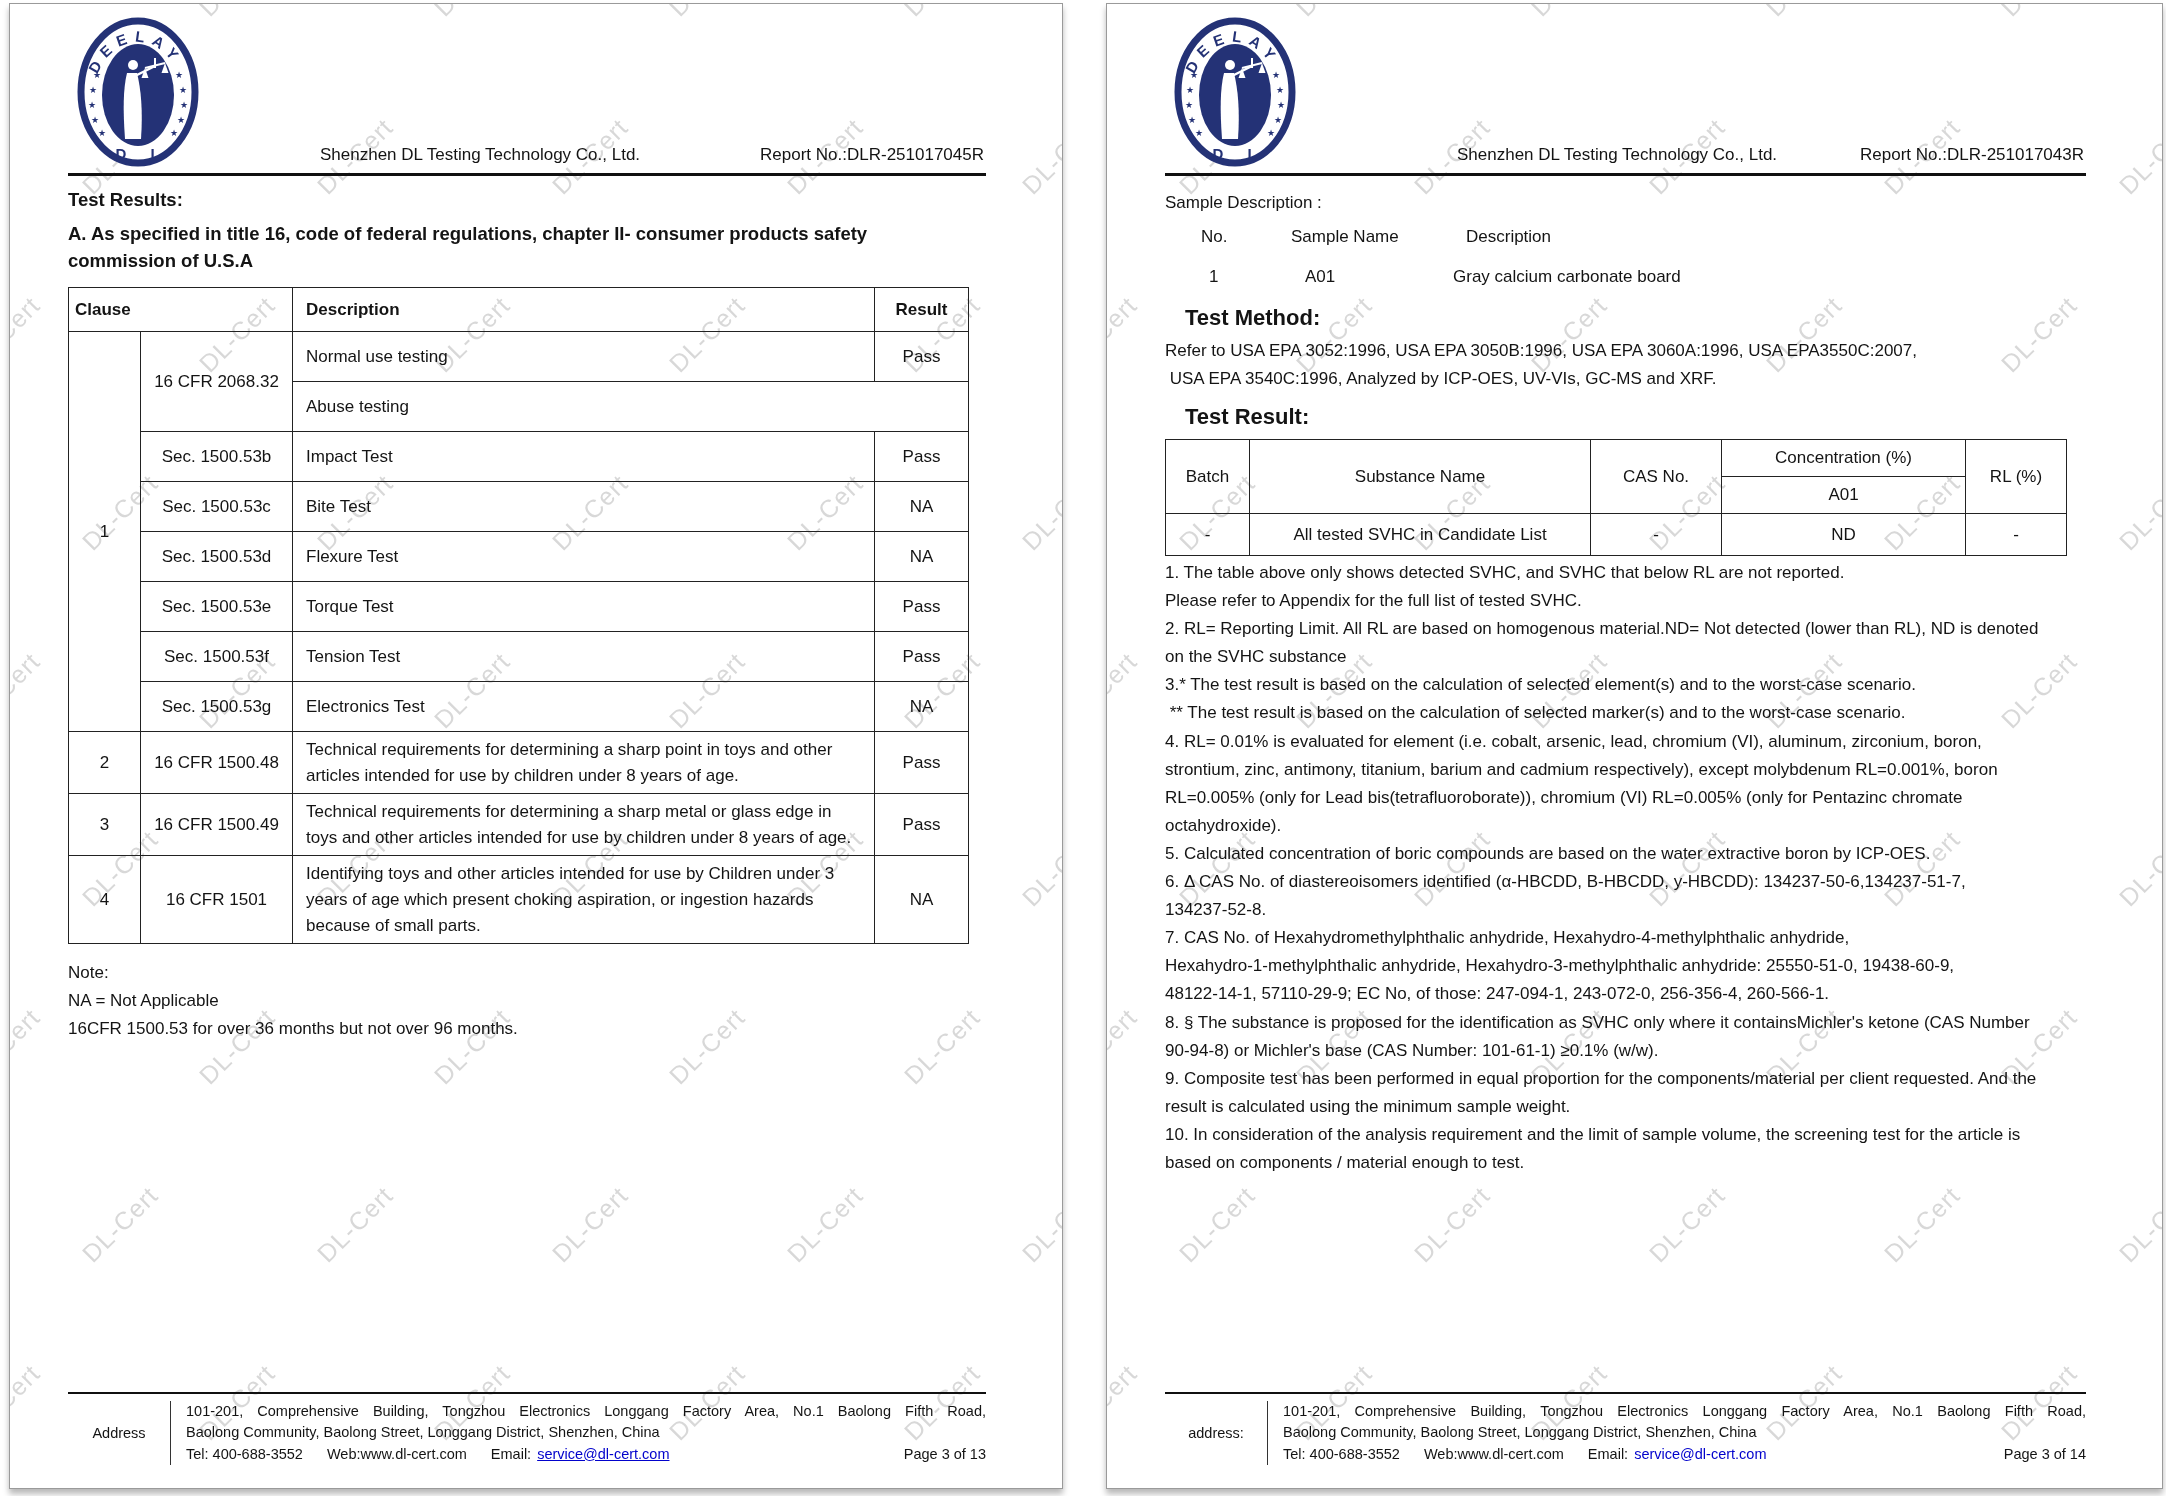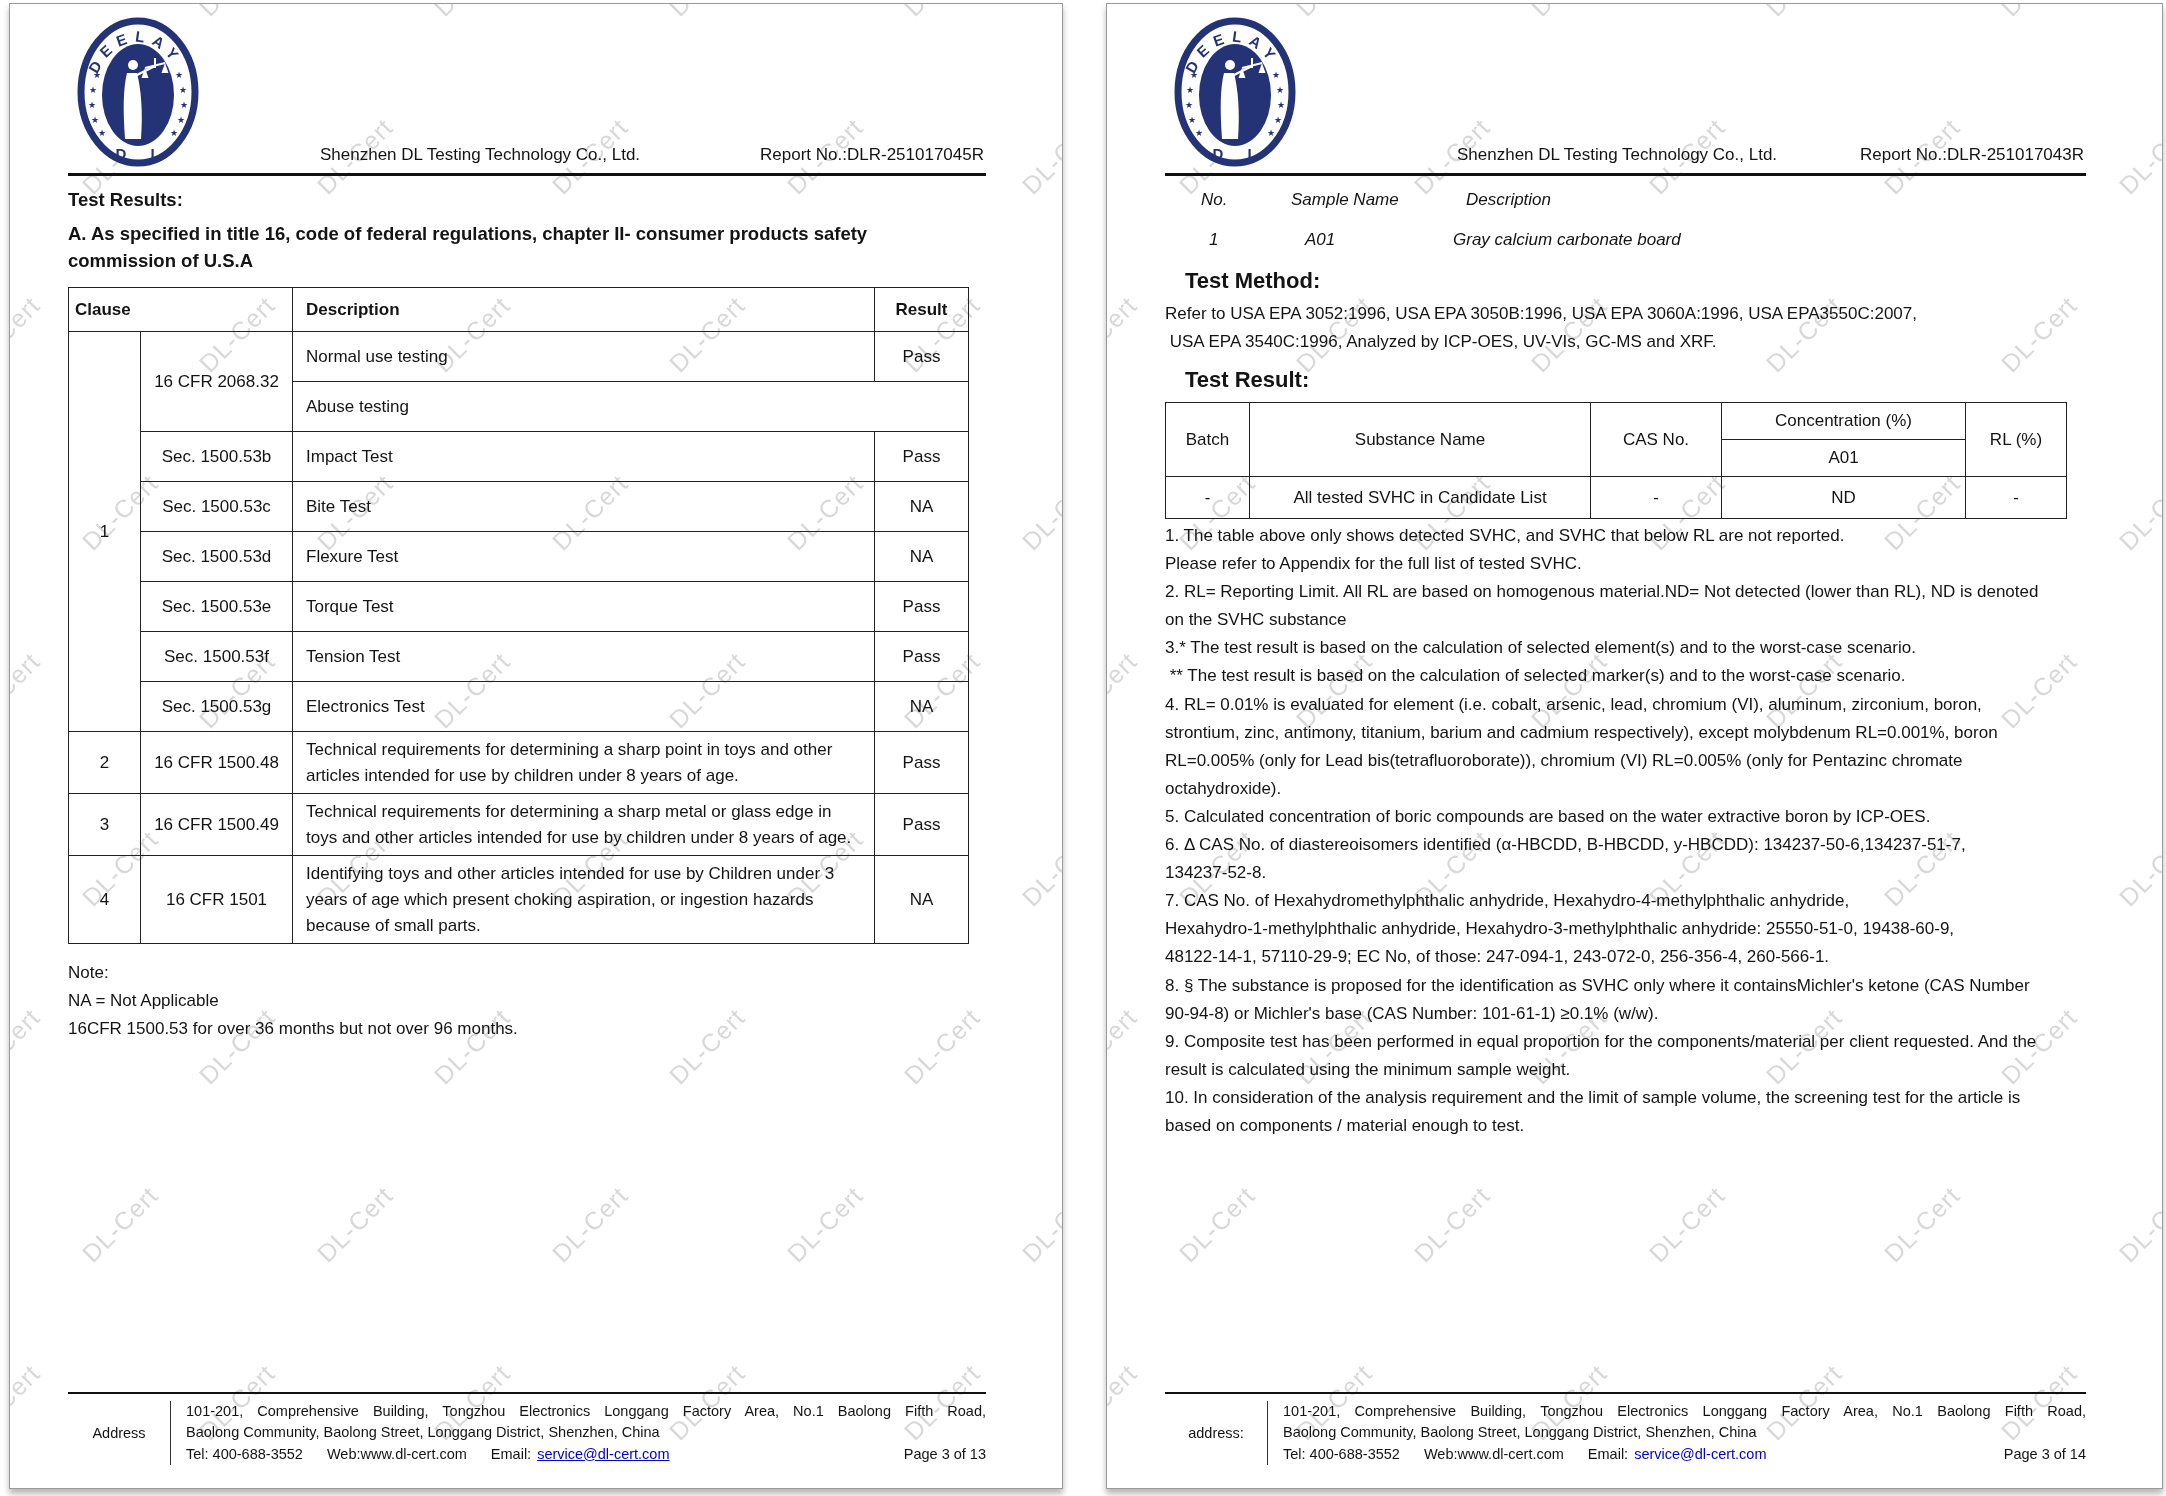--- a/index.html
+++ b/index.html
@@ -38,21 +38,21 @@
   .t1 { margin-top:13px; border-collapse:collapse; table-layout:fixed; width:900px; font-size:17px; }
   .t1 td { border:1.6px solid #222; padding:2px 6px; vertical-align:middle; }
   .t1 .hd  { font-weight:bold; }
   .t1 .c   { text-align:center; }
   .t1 .dsc { text-align:left; padding-left:13px; }
   .pre { white-space:pre-line; line-height:26px; }
   .notes-l { margin-top:15px; font-size:17px; line-height:28px; white-space:pre-line; }
 
   
   .samp-title { margin-top:17px; font-size:17px; }
-  .samp { position:relative; height:82px; font-size:17px;font-style:italic; }
+  .samp { position:relative; height:82px; font-size:17px; }
   .samp span { position:absolute; white-space:nowrap; }
   .s-h1 { left:36px;  top:14px; } .s-h2 { left:126px; top:14px; } .s-h3 { left:301px; top:14px; }
   .s-r1 { left:44px;  top:54px; } .s-r2 { left:140px; top:54px; } .s-r3 { left:288px; top:54px; }
   .tm-title, .tr-title { font-weight:bold; font-size:22px;margin-left:20px; }
   .tm-title { margin-top:10px; }
   .tm-lines { margin-top:6px; font-size:17px; line-height:28px; white-space:pre-line; }
   .tr-title { margin-top:11px; }
   .t2 { margin-top:9px; border-collapse:collapse; table-layout:fixed; width:901px; font-size:17px; }
   .t2 td { border:1.6px solid #222; text-align:center; vertical-align:middle; padding:2px 4px; }
   .notes-title { margin-top:11px; font-size:17px; }
@@ -336,20 +336,21 @@
         <text class="lg-star" x="108" y="92">★</text>
         <text class="lg-star" x="105" y="107">★</text>
         <text class="lg-star" x="98" y="120">★</text>
         <text class="lg-b" x="45" y="143">D</text>
         <text class="lg-b" x="79" y="143">L</text>
       </svg>
       <span class="company">Shenzhen DL Testing Technology Co., Ltd.</span>
       <span class="report">Report No.:DLR-251017043R</span>
     </div>
 
+    <div class="samp-title">Sample Description :</div>
     <div class="samp">
       <span class="s-h1">No.</span>
       <span class="s-h2">Sample Name</span>
       <span class="s-h3">Description</span>
       <span class="s-r1">1</span>
       <span class="s-r2">A01</span>
       <span class="s-r3">Gray calcium carbonate board</span>
     </div>
 
     <div class="tm-title">Test Method:</div>

